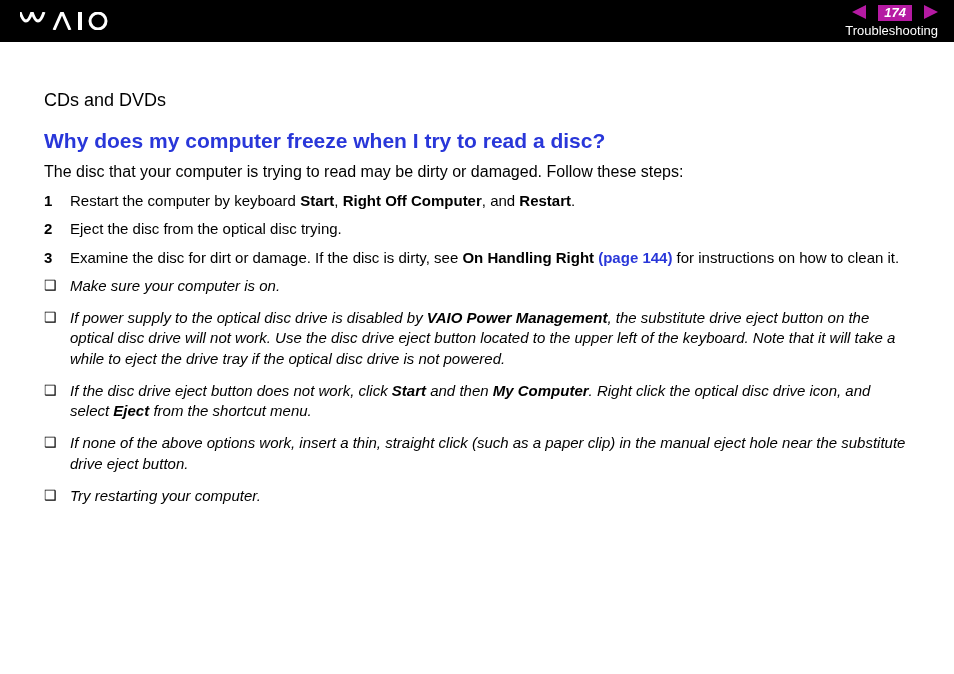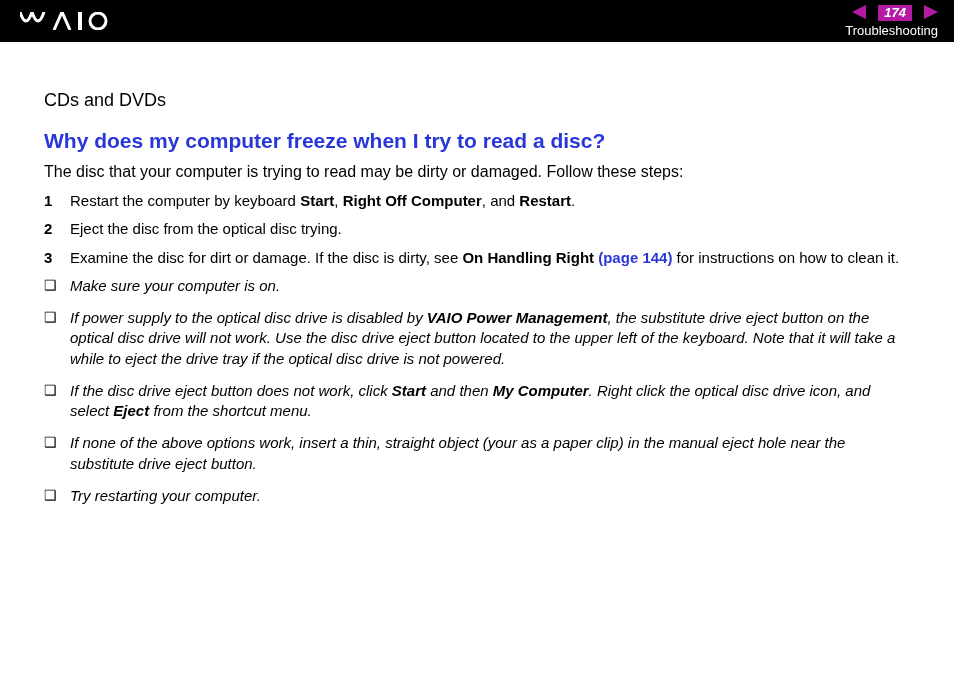--- a/index.html
+++ b/index.html
@@ -166,20 +166,20 @@
     <li>
       <span class="box">❑</span>
       <span class="txt"><span>If power supply to the optical disc drive is disabled by </span><span class="b">VAIO Power Management</span><span>, the substitute drive eject button on the optical disc drive will not work. Use the disc drive eject button located to the upper left of the keyboard. Note that it will take a while to eject the drive tray if the optical disc drive is not powered.</span></span>
     </li>
     <li>
       <span class="box">❑</span>
       <span class="txt"><span>If the disc drive eject button does not work, click </span><span class="b">Start</span><span> and then </span><span class="b">My Computer</span><span>. Right click the optical disc drive icon, and select </span><span class="b">Eject</span><span> from the shortcut menu.</span></span>
     </li>
     <li>
       <span class="box">❑</span>
-      <span class="txt">If none of the above options work, insert a thin, straight object (your as a paper clip) in the manual eject hole near the substitute drive eject button.</span>
+      <span class="txt">If none of the above options work, insert a thin, straight click (such as a paper clip) in the manual eject hole near the substitute drive eject button.</span>
     </li>
     <li>
       <span class="box">❑</span>
       <span class="txt">Try restarting your computer.</span>
     </li>
   </ul>
 </div>
 
 </body></html>

